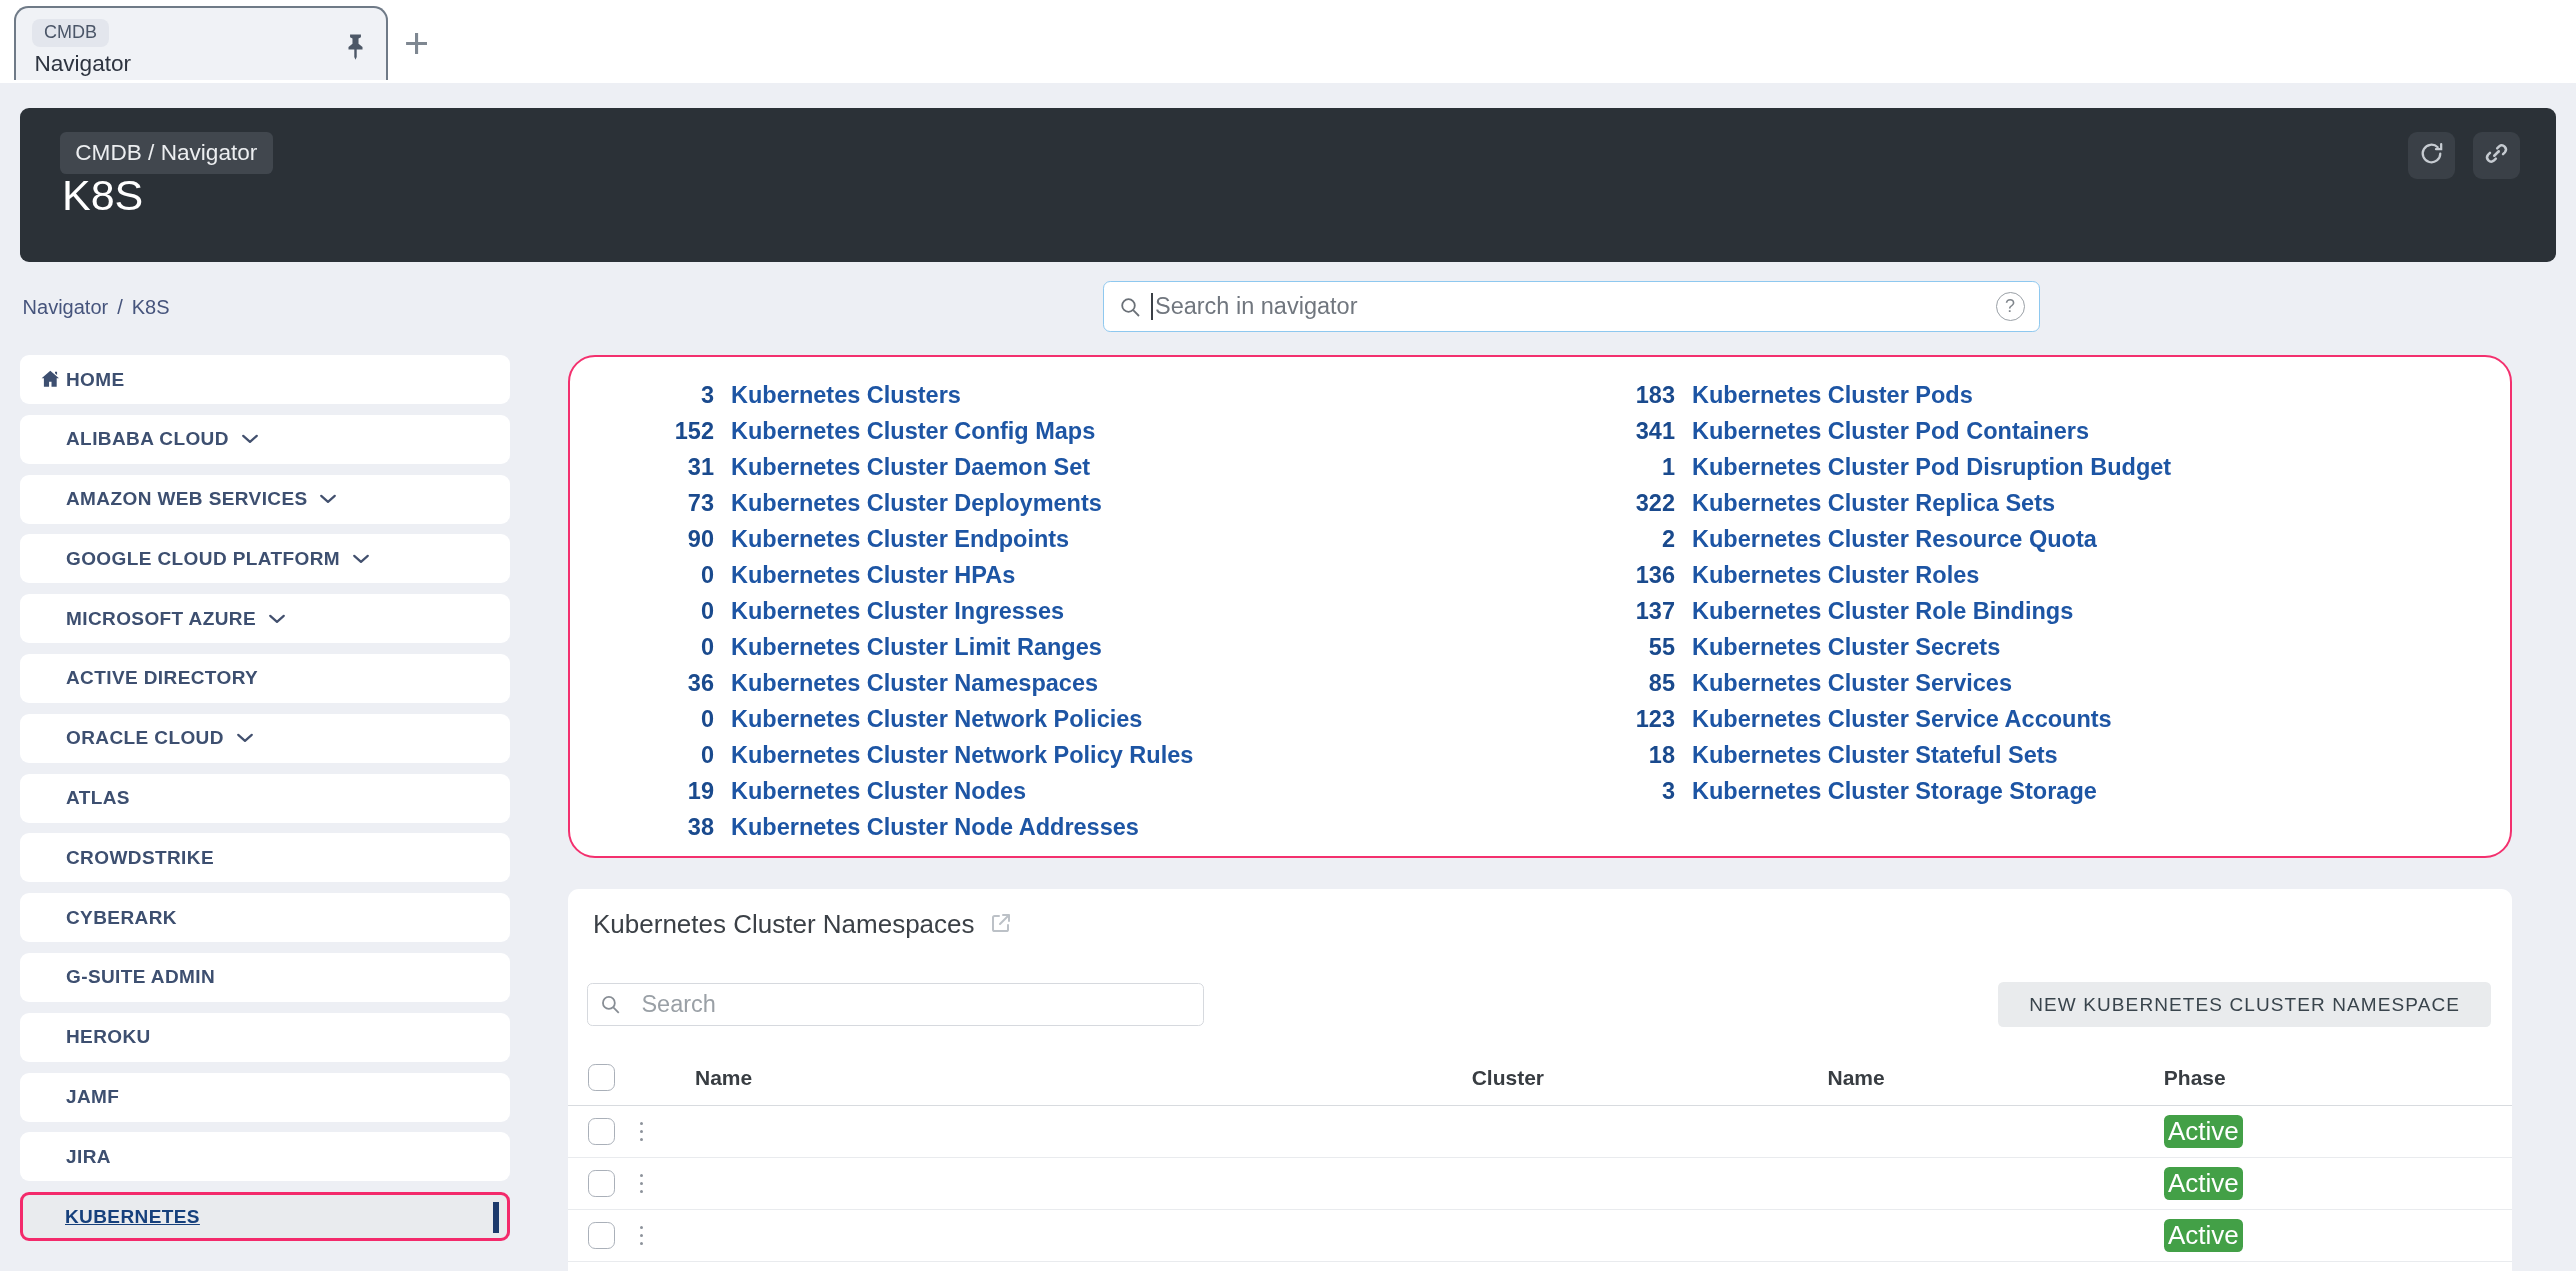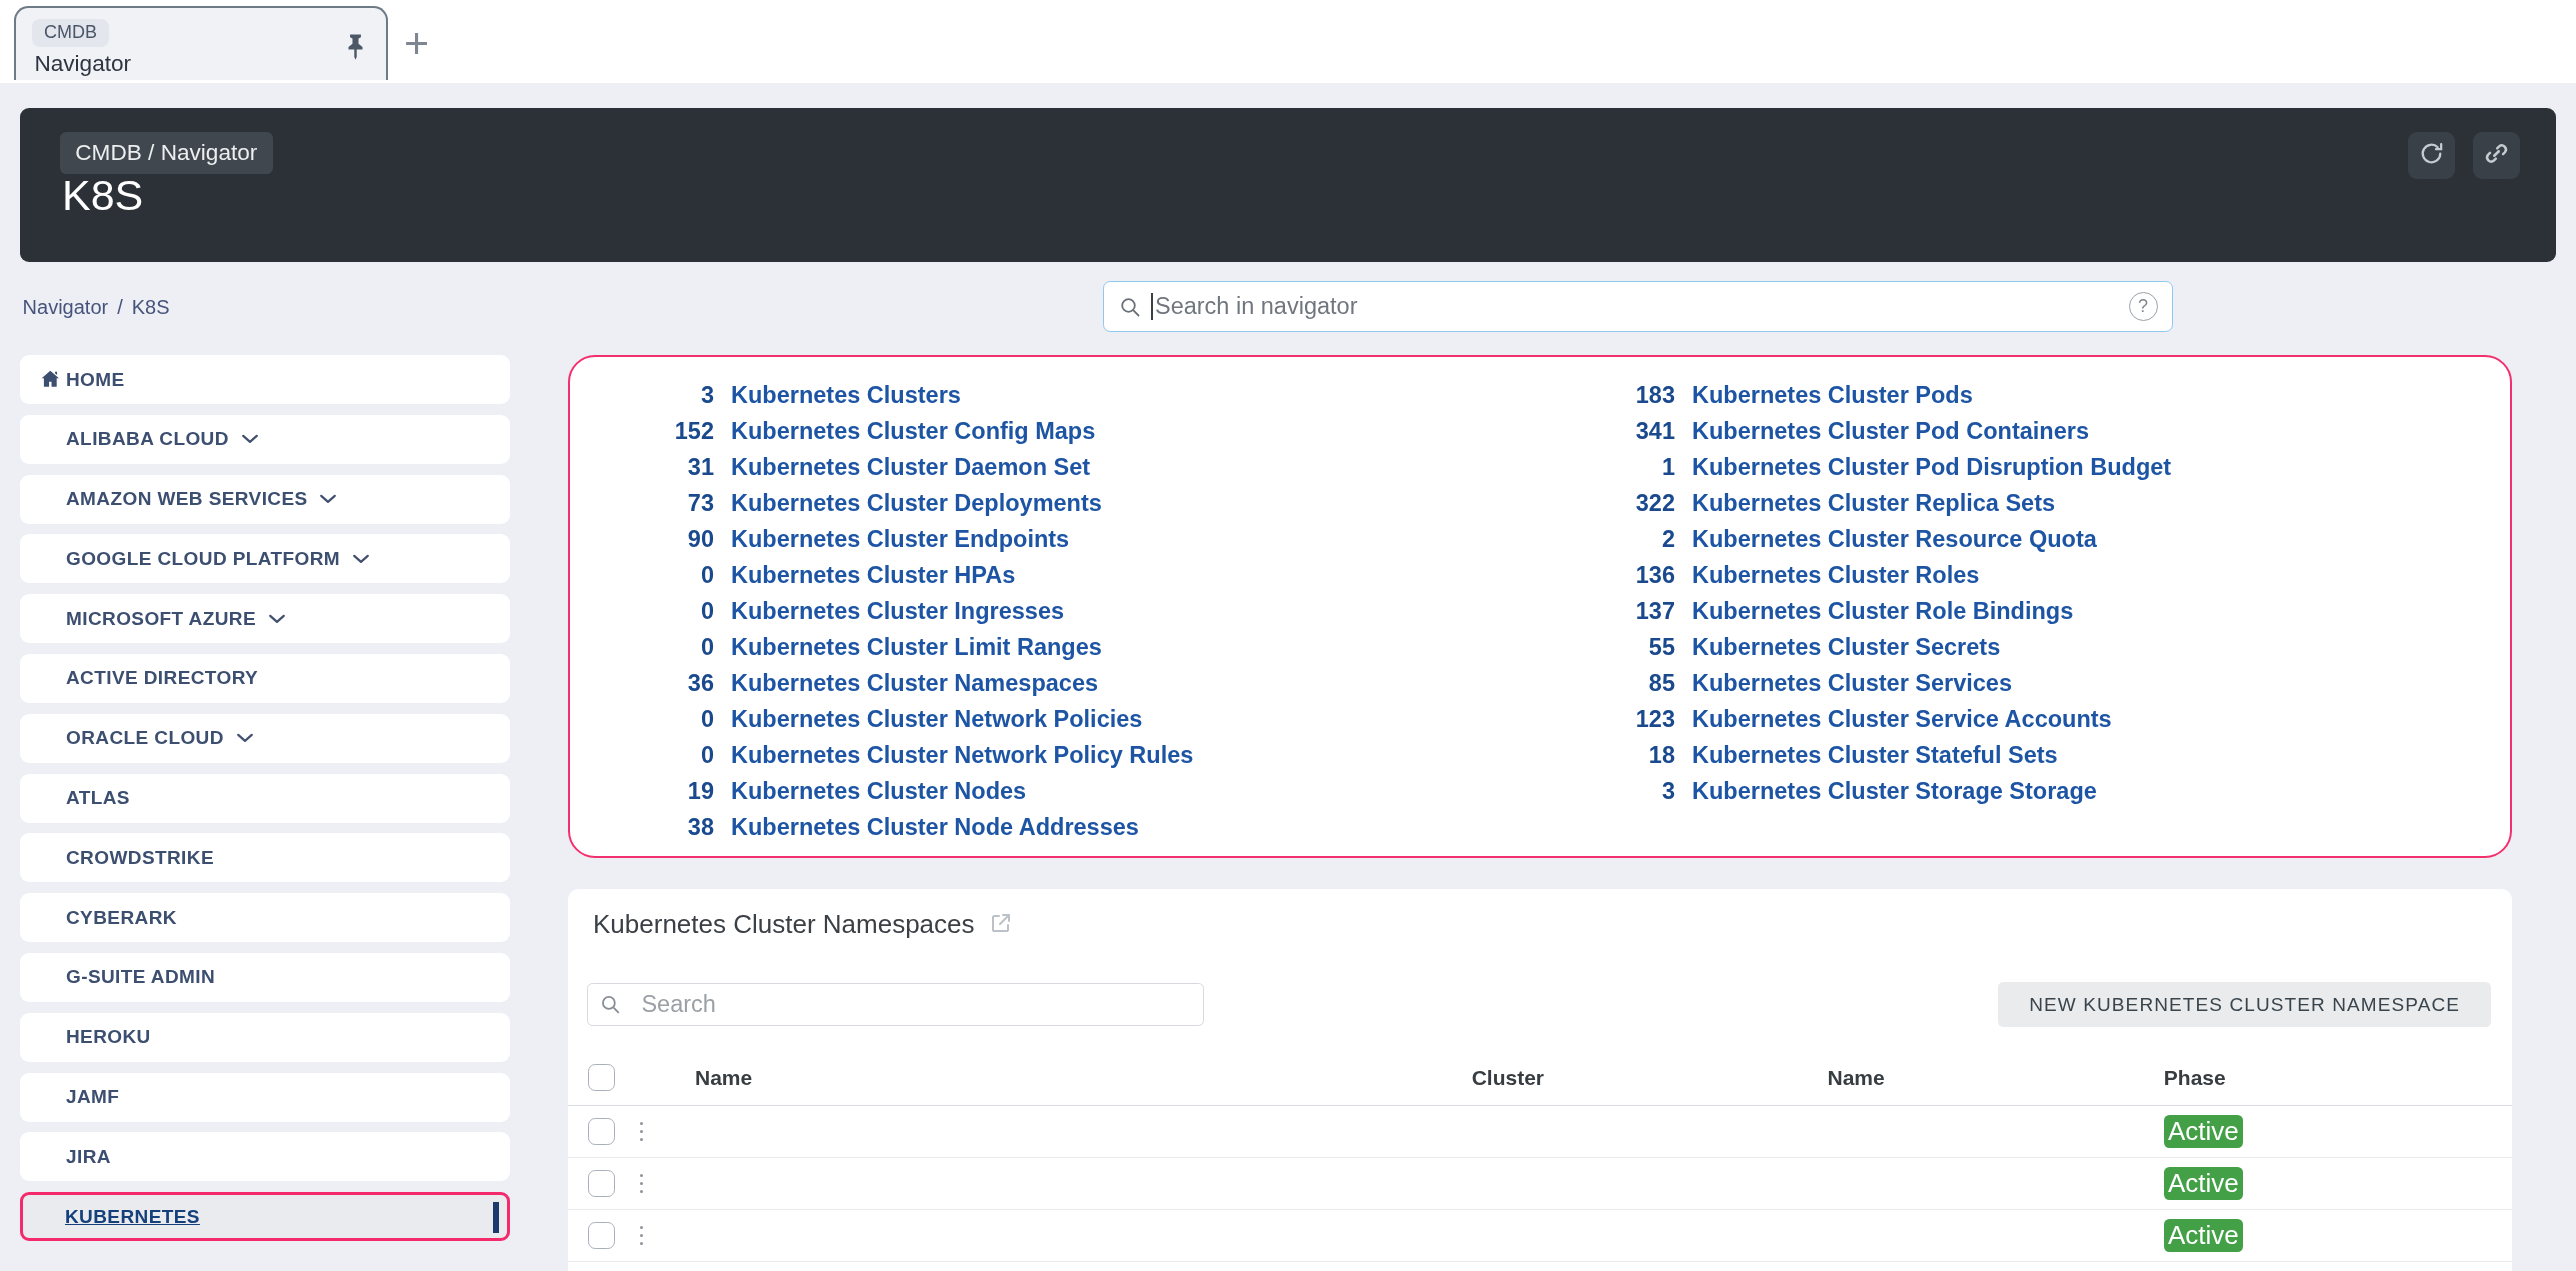--- a/index.html
+++ b/index.html
@@ -26,21 +26,21 @@
                 font-size:22.6px; padding:8px 15.3px; border-radius:6.3px; }
   .hero-title { position:absolute; left:42px; top:63px; font-size:43px; font-weight:400; color:#ffffff; }
   .hero-actions { position:absolute; right:36px; top:23.5px; display:flex; gap:18px; }
   .icon-btn { width:47px; height:47px; background:#3a4047; border:none; border-radius:9px;
               display:flex; align-items:center; justify-content:center; cursor:pointer; }
   .icon-btn svg { width:27px; height:27px; }
 
   
   .crumbs { position:absolute; left:22.6px; top:296px; font-size:20px; color:#46547c; }
   .crumbs span { margin-right:9px; }
-  .nav-search { position:absolute; left:1103px; top:281px; width:1070px; height:51px;
+  .nav-search { position:absolute; left:1103px; top:281px; width:937px; height:51px;
                 background:#ffffff; border:1.8px solid #8ec8ef; border-radius:7.2px;
                 display:flex; align-items:center; padding:0 14.4px; }
   .nav-search svg.mag { width:24px; height:24px; flex:0 0 auto; }
   .caret { width:1.8px; height:27px; background:#3a3f45; margin-left:9px; }
   .nav-search input { flex:1; border:none; outline:none; background:transparent;
                       font-size:23.5px; color:#3c4249; margin-left:1.8px; font-family:inherit; }
   .nav-search input::placeholder { color:#70767e; }
   .help-circle { width:29px; height:29px; border:1.8px solid #9aa0a6; border-radius:50%;
                  color:#80868c; font-size:18px; display:flex; align-items:center;
                  justify-content:center; flex:0 0 auto; }

